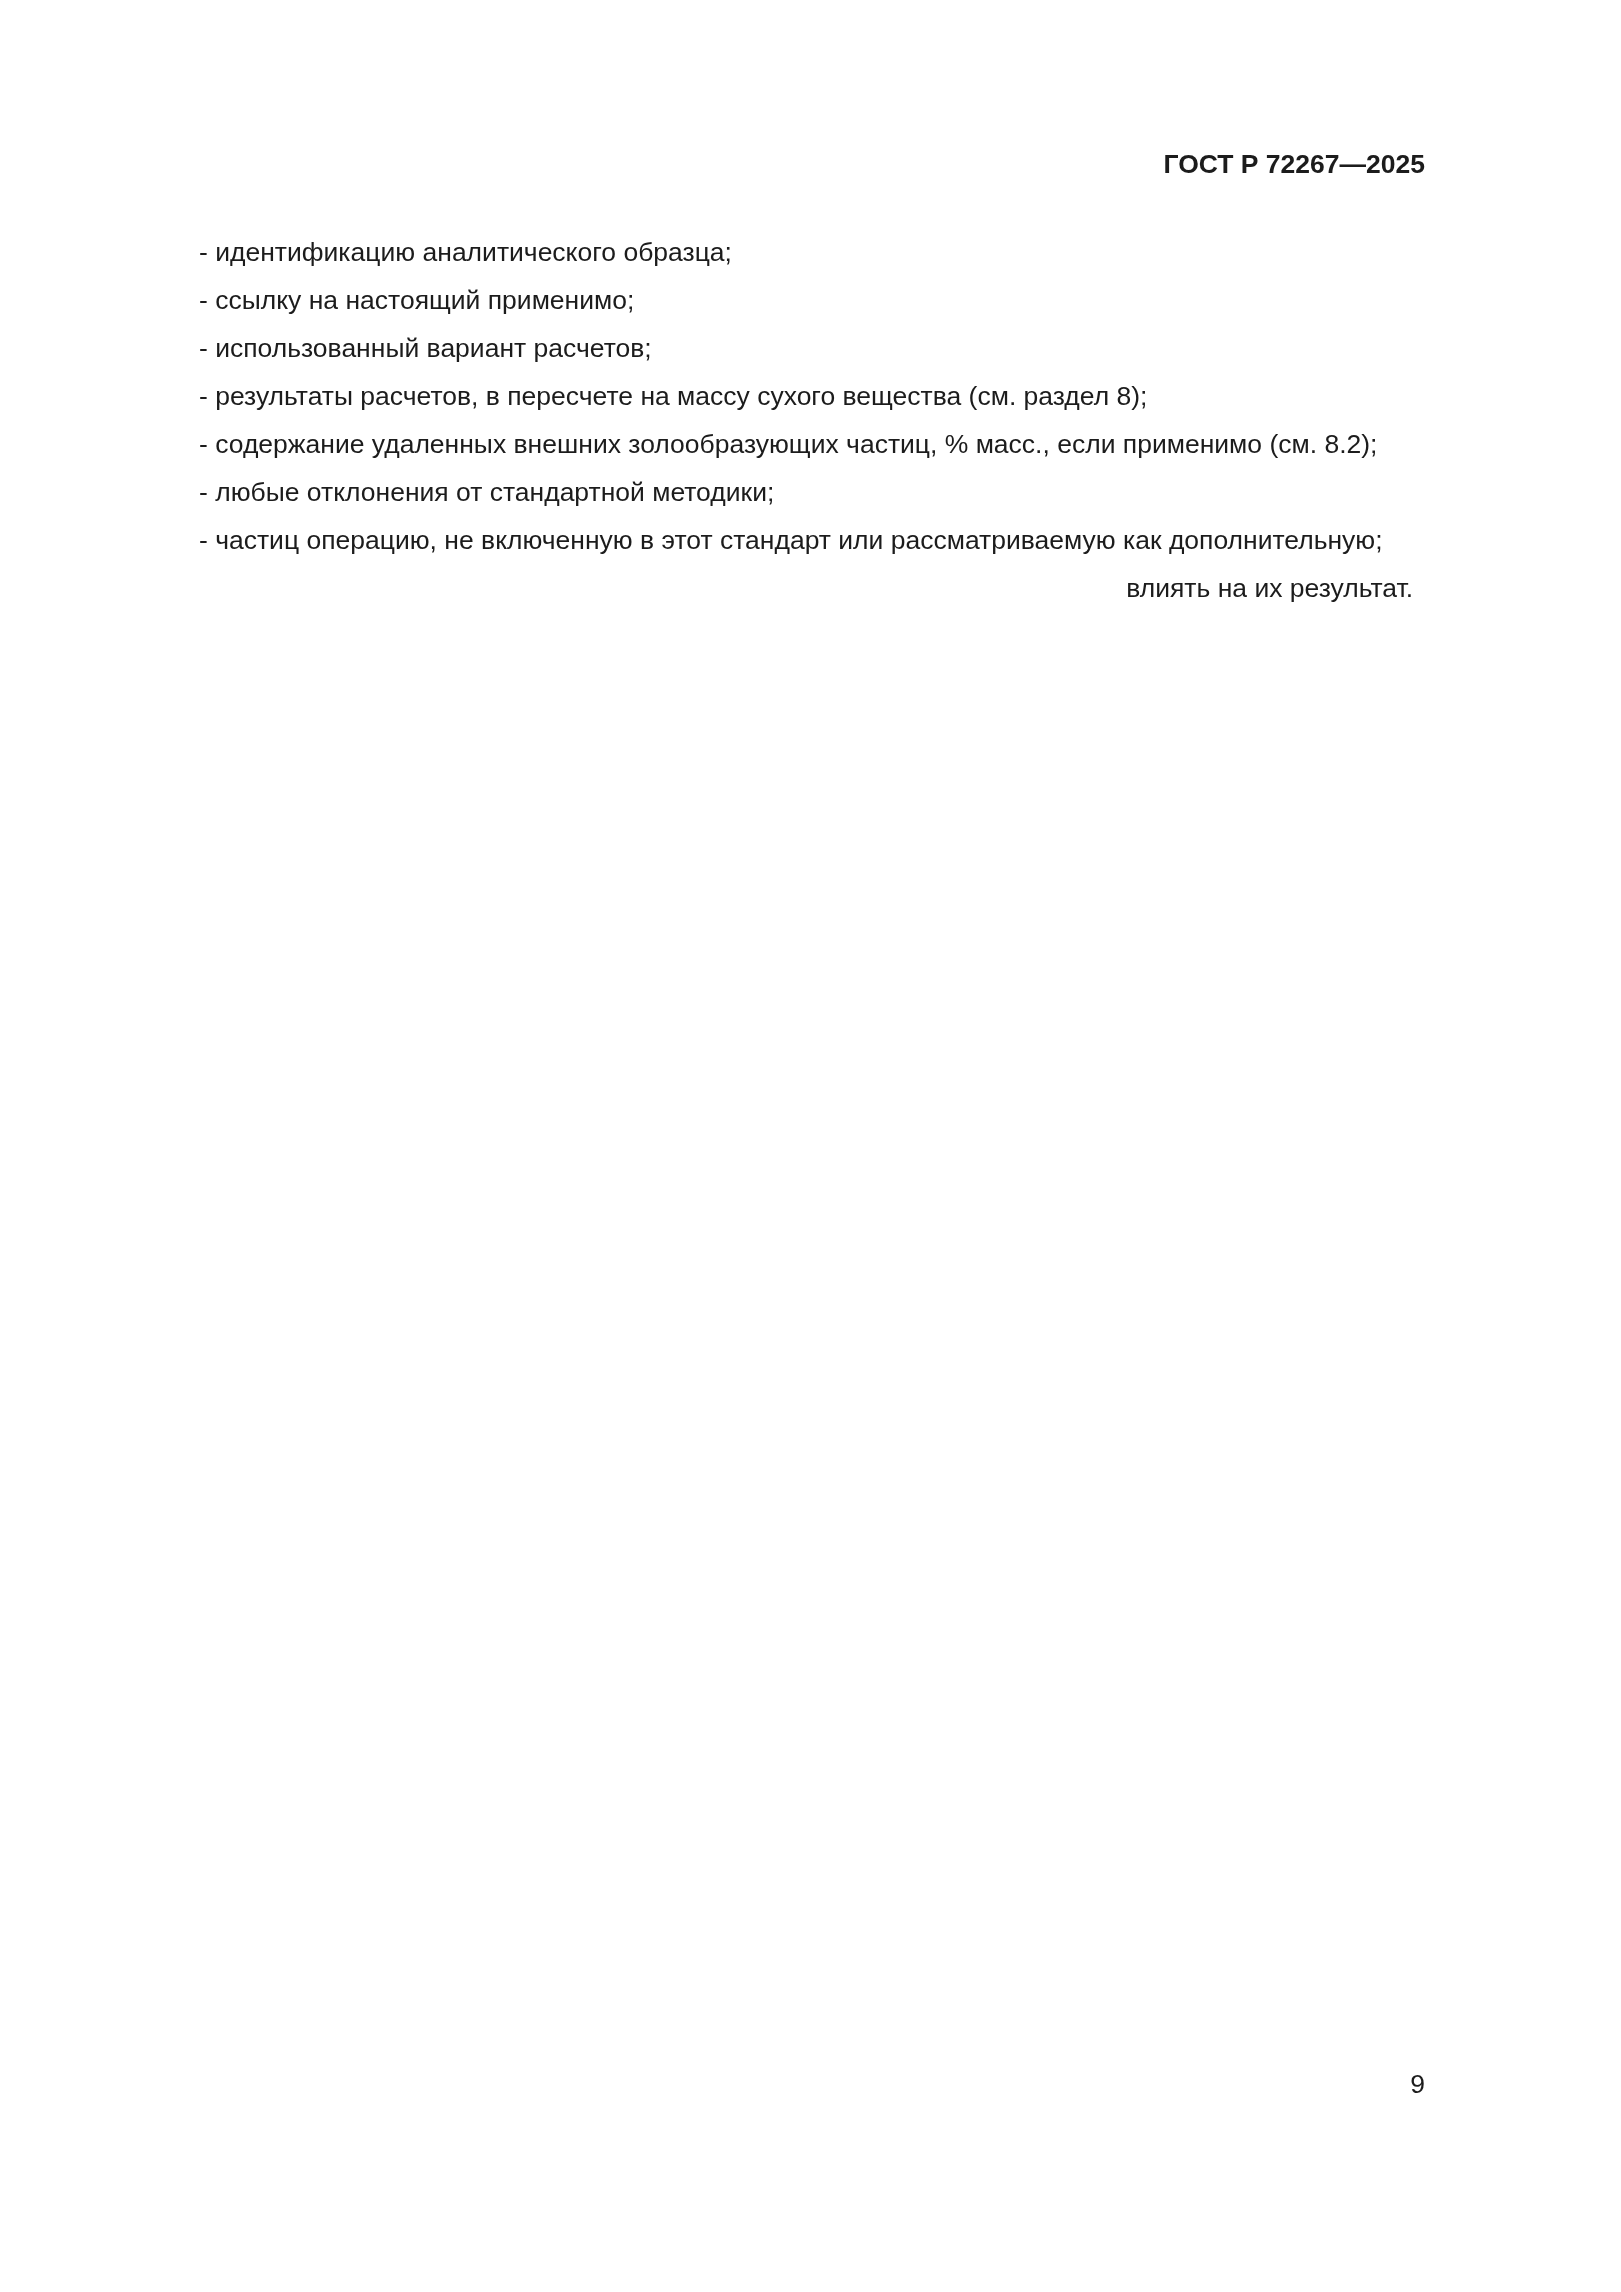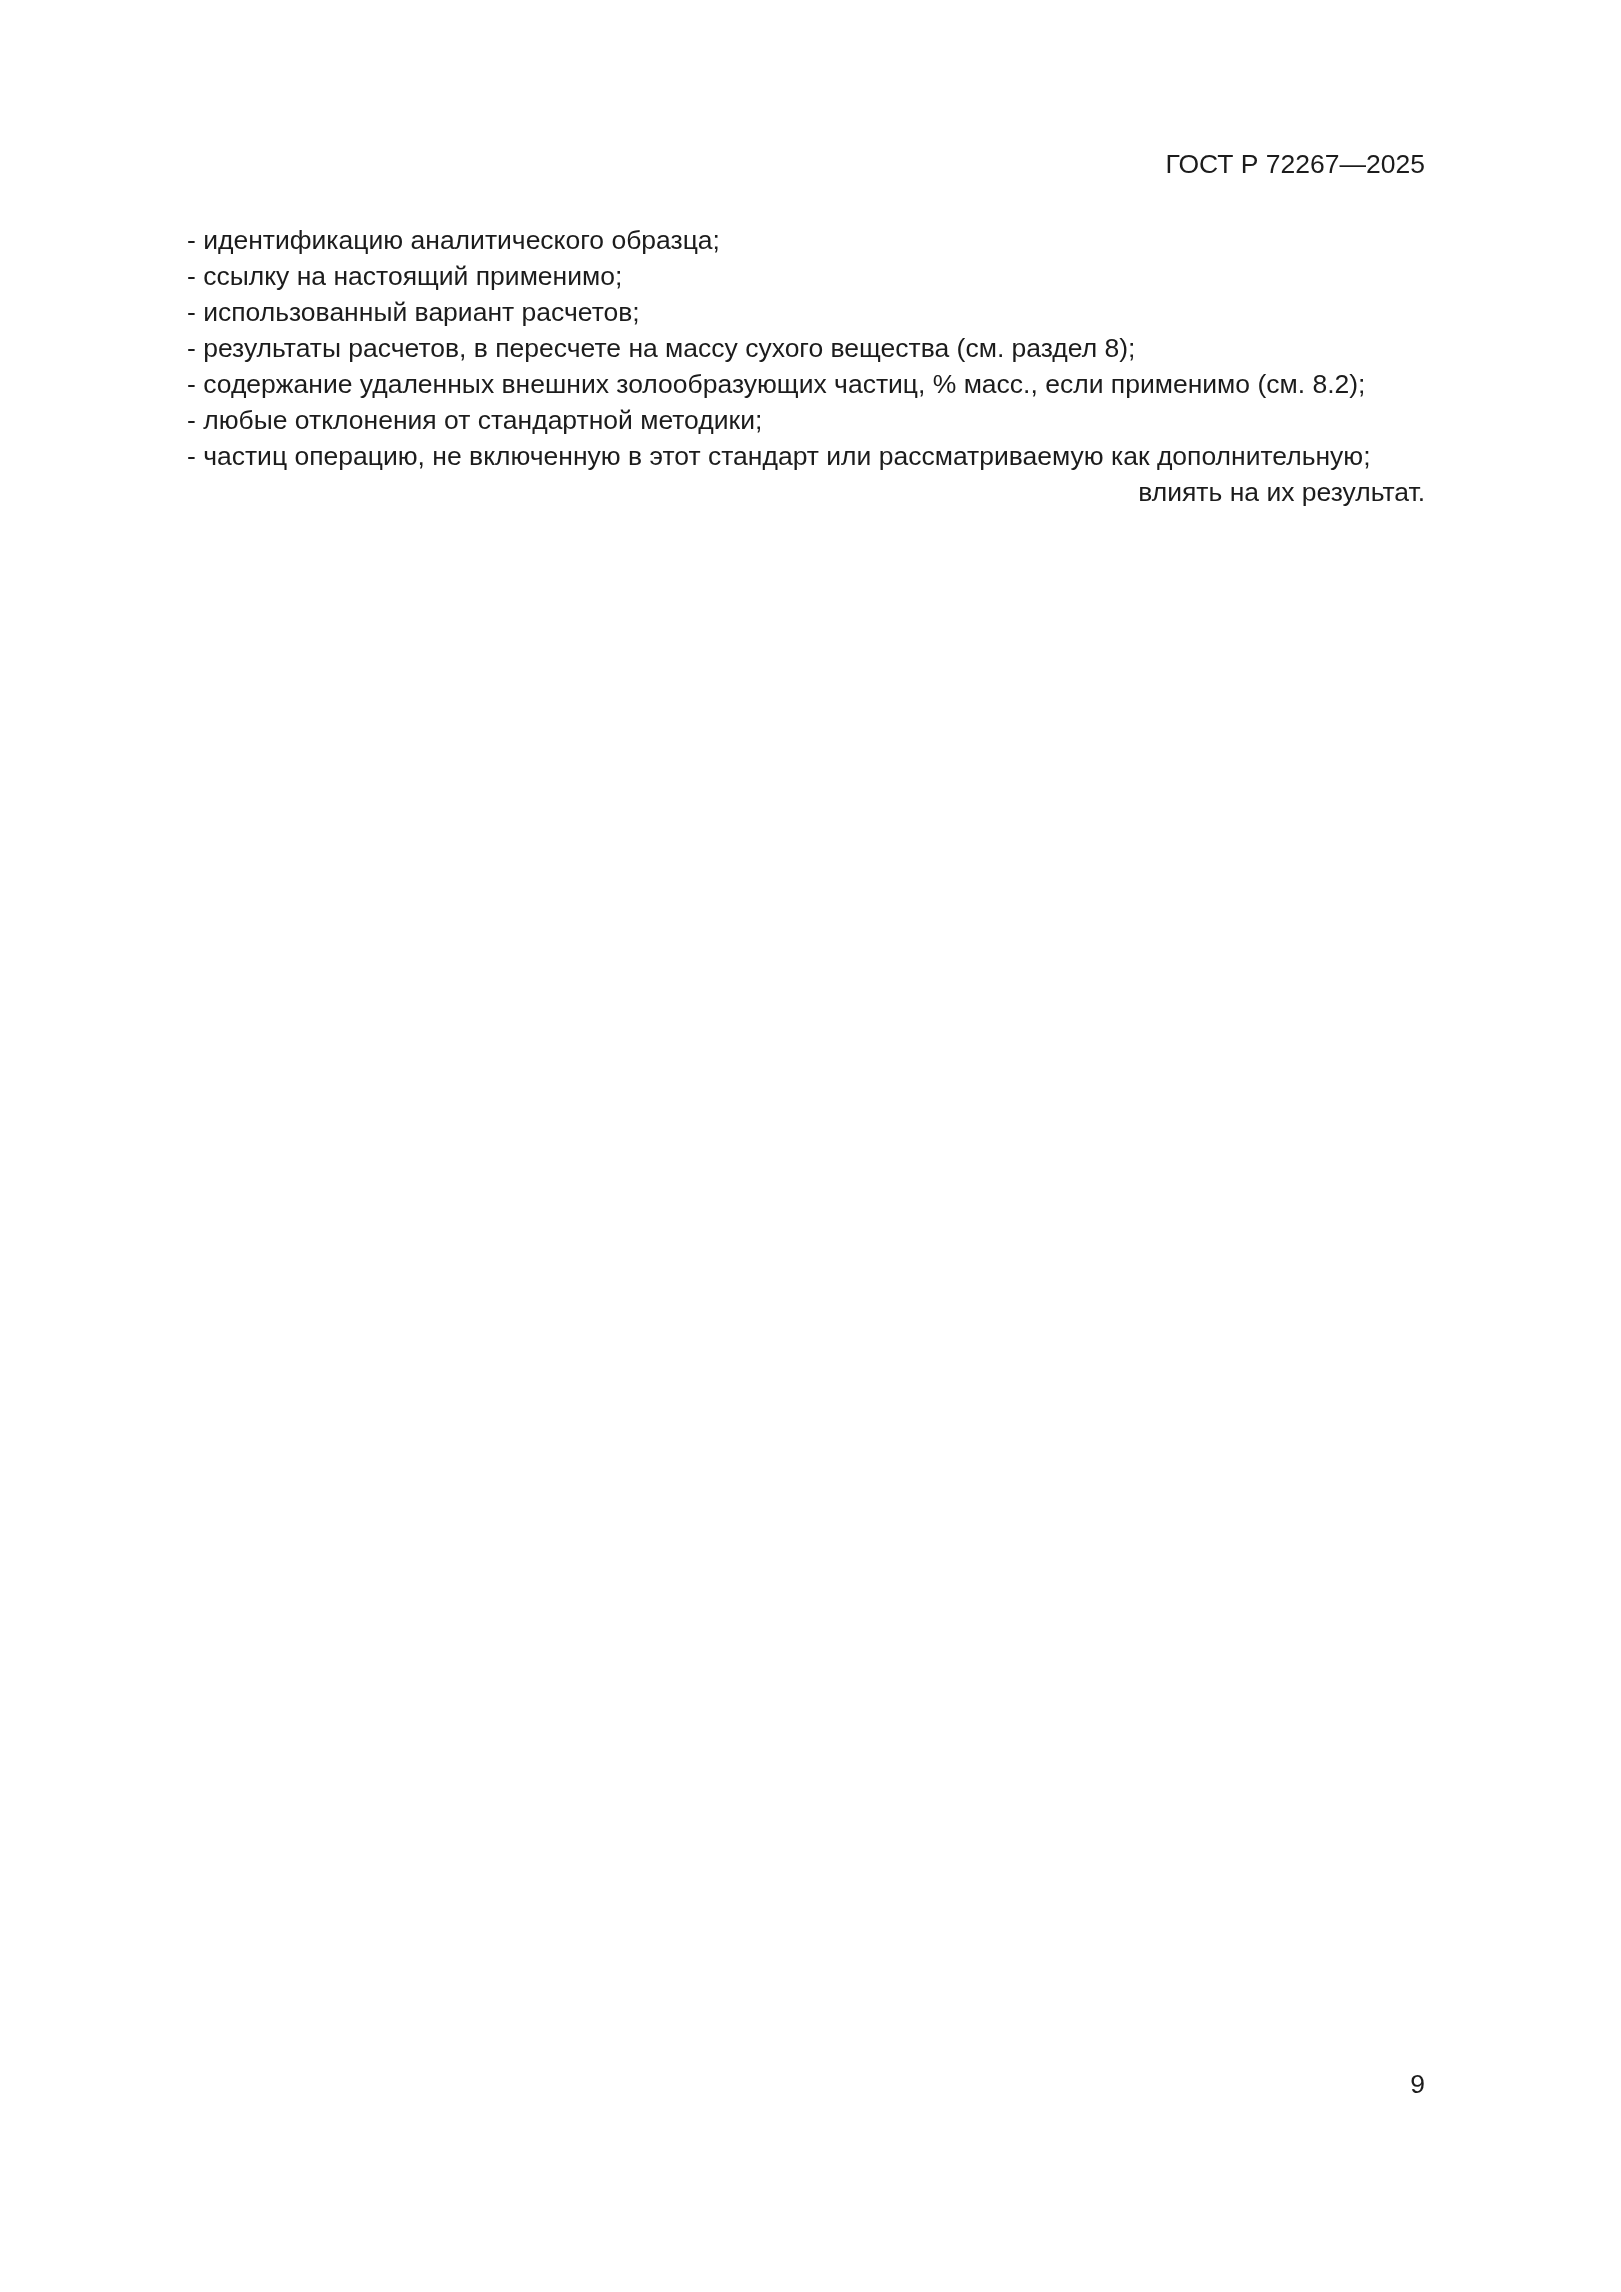--- a/index.html
+++ b/index.html
@@ -15,34 +15,34 @@
     font-family: "Liberation Sans", sans-serif;
     color: #1c1c1c;
     overflow: hidden;
   }
   .doc-header {
     position: absolute;
     top: 146px;
     right: 196px;
     font-size: 26.5px;
     line-height: 36px;
-    font-weight: normal;
+    font-weight: bold;
     white-space: nowrap;
     text-align: right;
   }
   .content {
     position: absolute;
     left: 116px;
     top: 222px;
     width: 1309px;
     font-size: 26.5px;
     line-height: 36px;
   }
   .li {
-    margin: 0;
+    margin: 12px;
     padding: 0;
     text-indent: 71px;
     white-space: nowrap;
   }
   .li.stretch {
     white-space: normal;
     text-align: justify;
     text-align-last: justify;
     word-spacing: 1px;
   }

